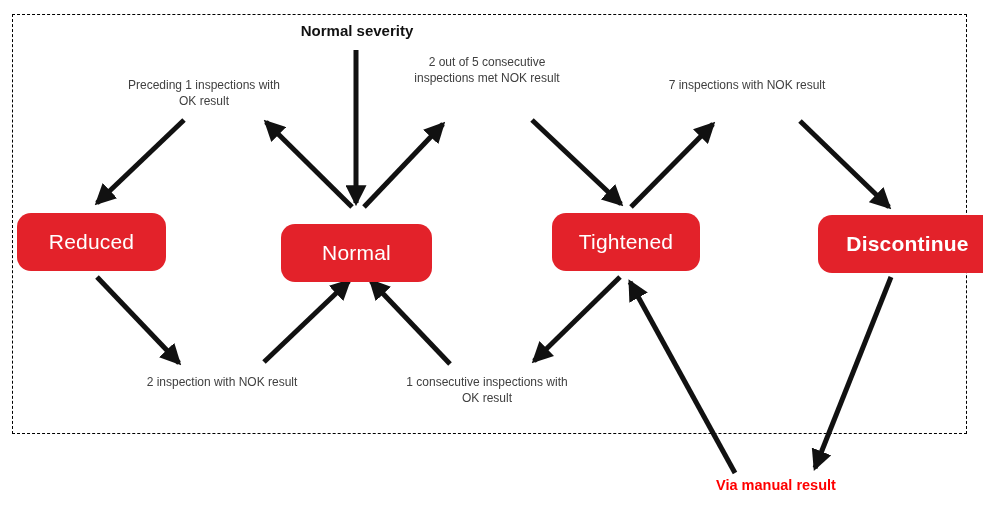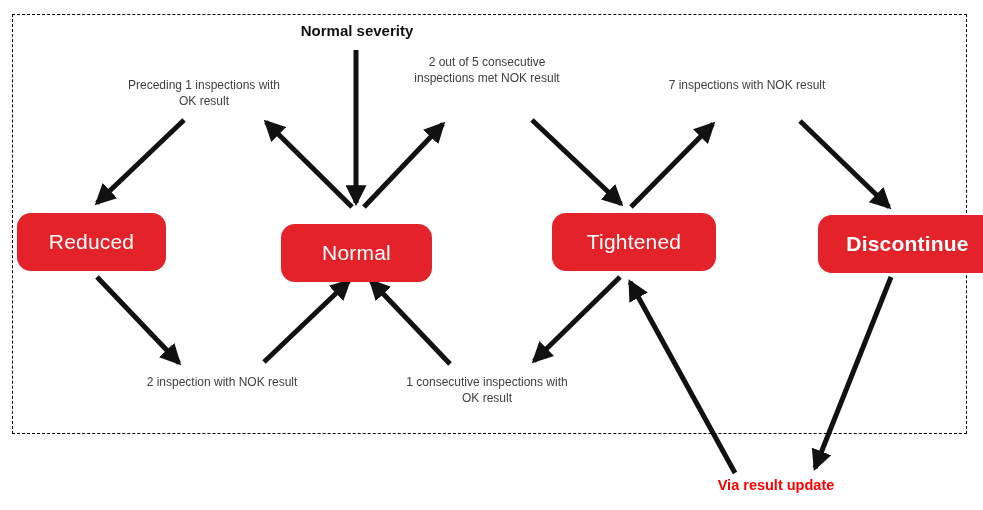--- a/index.html
+++ b/index.html
@@ -88,23 +88,23 @@
   <div class="t-label" style="left:119px;top:78px;width:170px;">Preceding 1 inspections with OK result</div>
 
   <div class="t-label" style="left:397px;top:55px;width:180px;">2 out of 5 consecutive inspections met NOK result</div>
 
   <div class="t-label" style="left:660px;top:78px;width:174px;">7 inspections with NOK result</div>
 
   <div class="t-label" style="left:137px;top:375px;width:170px;">2 inspection with NOK result</div>
 
   <div class="t-label" style="left:397px;top:375px;width:180px;">1 consecutive inspections with OK result</div>
 
-  <div class="manual-label" style="left:696px;top:477px;width:160px;">Via result update</div>
+  <div class="manual-label" style="left:696px;top:477px;width:160px;">Via manual result</div>
 
   <div class="state-box" style="left:17px;top:213px;width:149px;height:58px;">Reduced</div>
 
   <div class="state-box" style="left:281px;top:213px;width:151px;height:58px;margin-top:11px;">Normal</div>
 
-  <div class="state-box" style="left:552px;top:213px;width:164px;height:58px;">Tightened</div>
+  <div class="state-box" style="left:552px;top:213px;width:148px;height:58px;">Tightened</div>
 
   <div class="state-box" style="left:818px;top:215px;width:179px;height:58px;font-weight:bold;">Discontinue</div>
 
 </div>
 
 </body></html>

